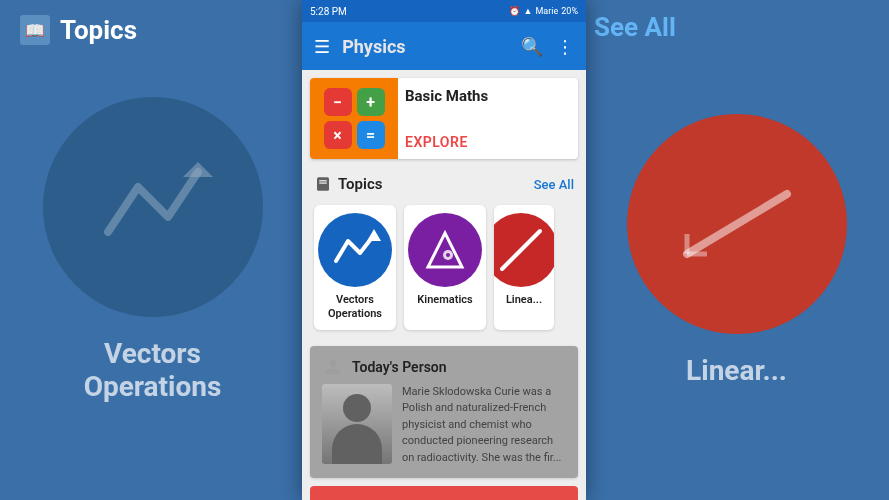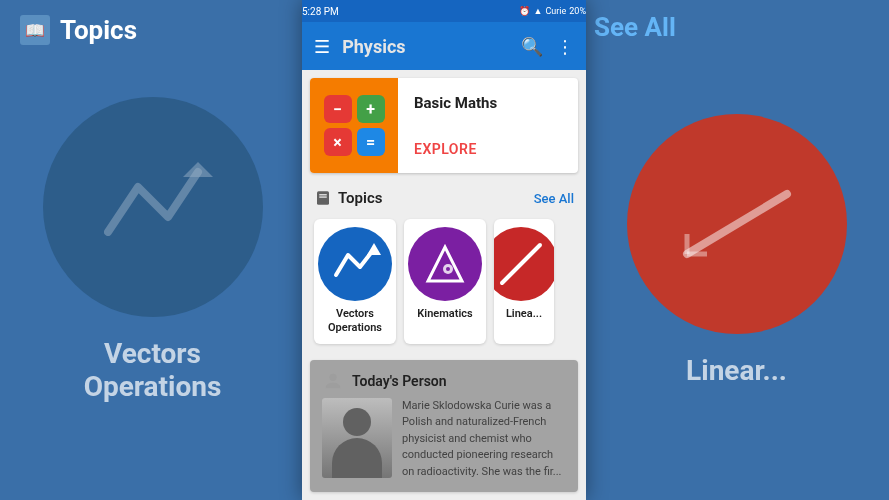--- a/index.html
+++ b/index.html
@@ -99,21 +99,21 @@
       box-shadow: 0 0 20px rgba(0,0,0,0.4);
     }
 
     
     .status-bar {
       background: #1565c0;
       height: 22px;
       display: flex;
       align-items: center;
       justify-content: space-between;
-      padding: 0 0;
+      padding: 0 8px;
       font-size: 10px;
       color: white;
     }
     .status-bar .time {
       font-size: 10px;
     }
     .status-icons {
       display: flex; align-items: center; gap: 3px; font-size: 9px;
     }
 
@@ -179,21 +179,21 @@
       width: 28px; height: 28px;
       border-radius: 6px;
       display: flex; align-items: center; justify-content: center;
       font-size: 16px; font-weight: bold; color: white;
     }
     .btn-red { background: #e53935; }
     .btn-green { background: #43a047; }
     .btn-blue { background: #1e88e5; }
 
     .banner-text {
-      padding: 16px;
+      padding: 7px;
       display: flex;
       flex-direction: column;
       justify-content: center;
       gap: 27px;
     }
     .banner-title {
       font-size: 15px;
       font-weight: bold;
       color: #212121;
       margin-bottom: 2px;
@@ -376,21 +376,21 @@
   <div class="bg-label">Linear...</div>
 </div>
 
 <div class="phone">
 
   <div class="status-bar">
     <span class="time">5:28 PM</span>
     <div class="status-icons">
       <span>⏰</span>
       <span>▲</span>
-      <span>Curie</span>
+      <span>Marie</span>
       <span>20%</span>
     </div>
   </div>
 
   <div class="app-bar">
     <span class="menu-icon">☰</span>
     <span class="title">Physics</span>
     <span class="action-icon">🔍</span>
     <span class="action-icon">⋮</span>
   </div>

